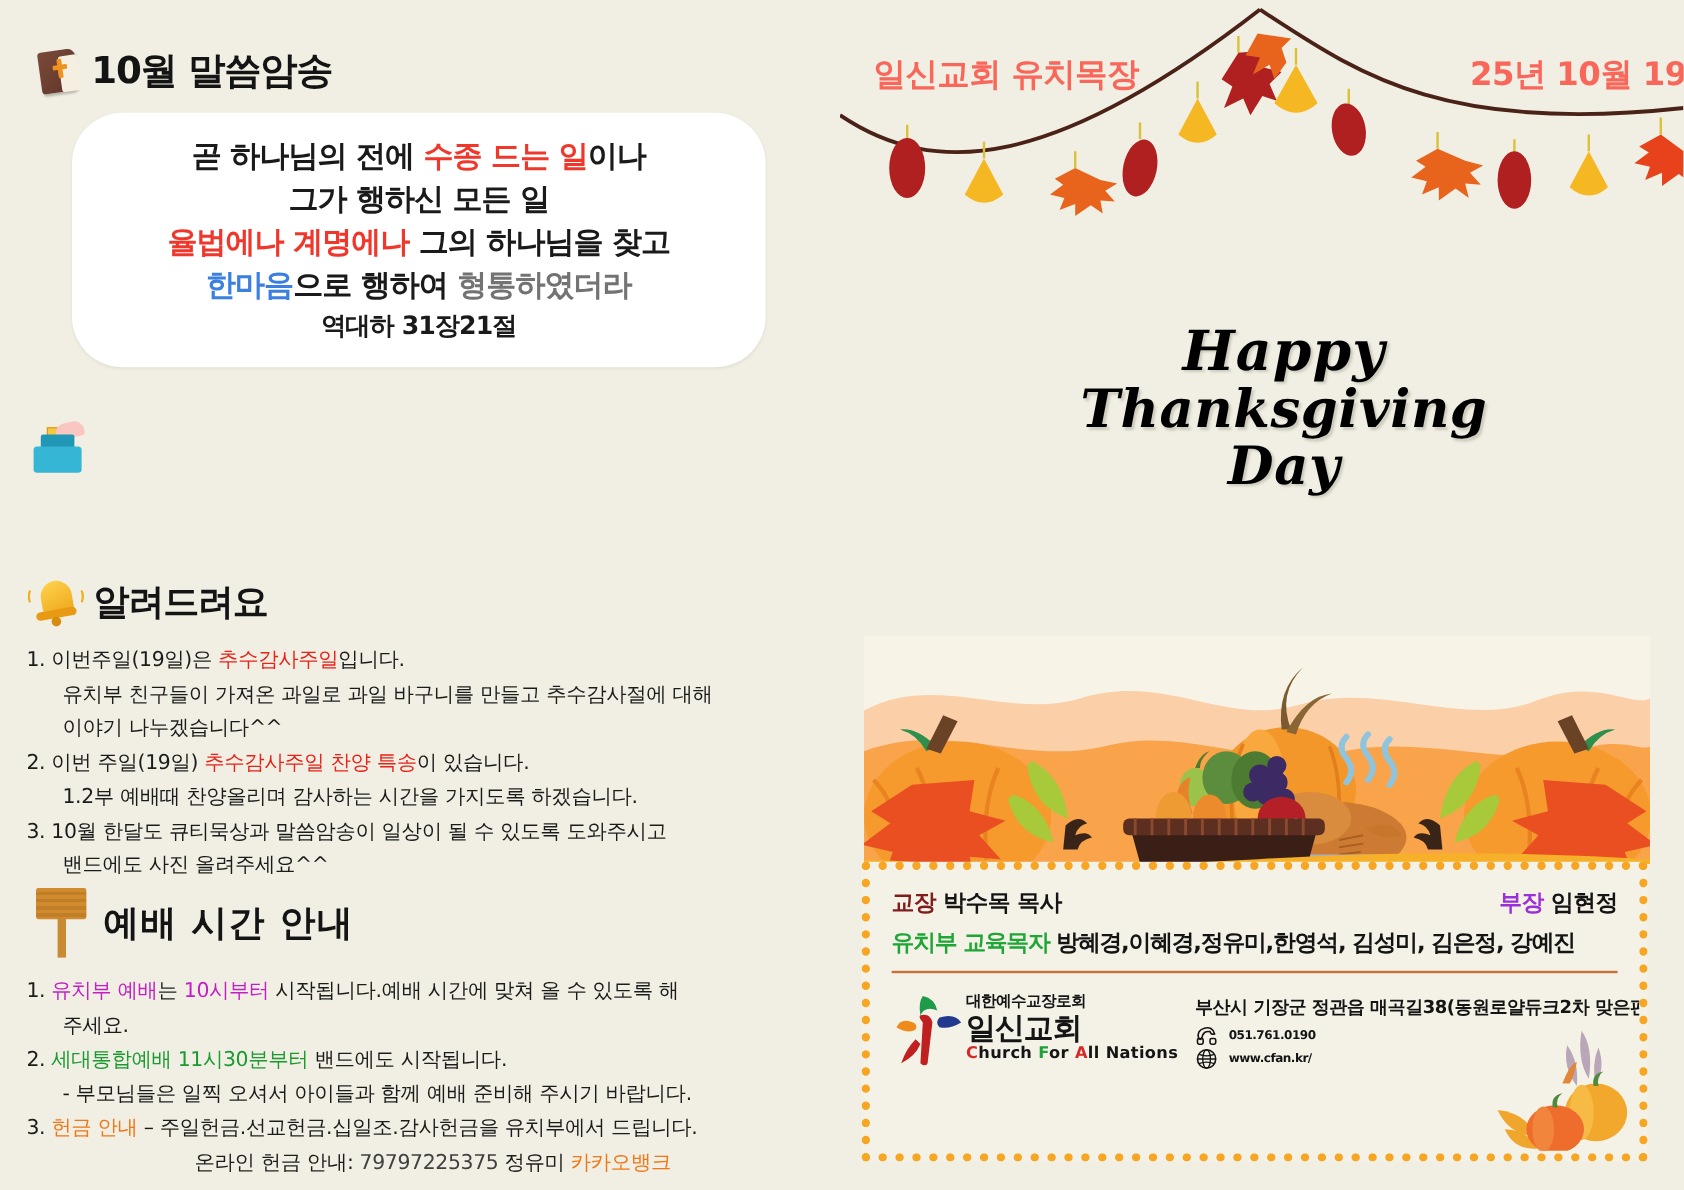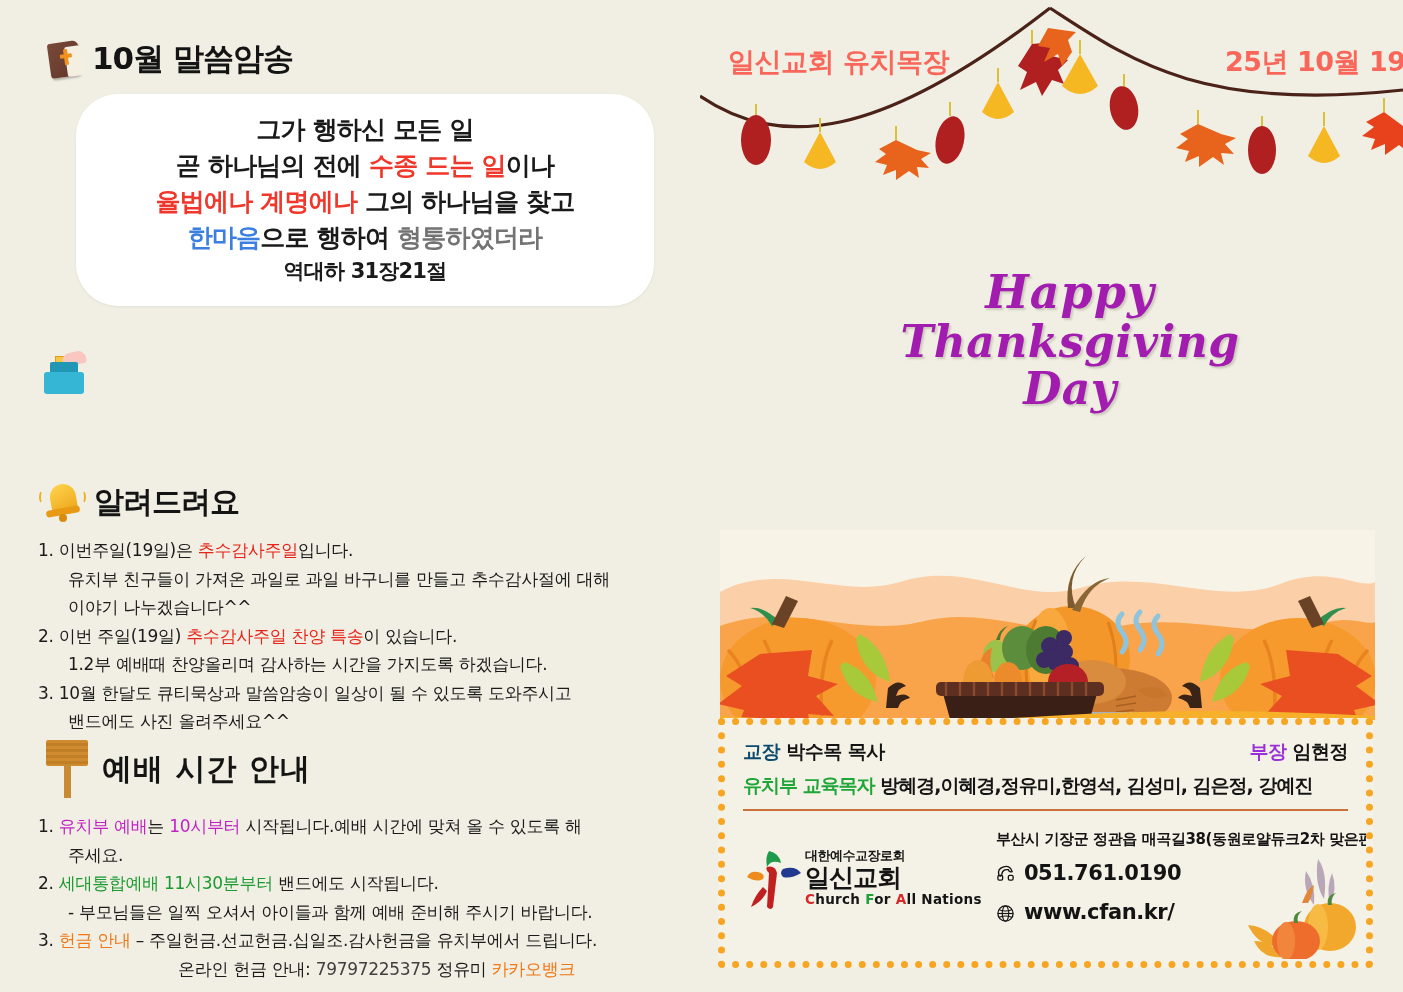--- a/index.html
+++ b/index.html
@@ -6,21 +6,21 @@
   body {
     width: 1403px; height: 992px;
     background: #f1efe3;
     font-family: "Liberation Sans", sans-serif;
     position: relative;
     overflow: hidden;
   }
   .page { position: relative; width: 1403px; height: 992px; }
 
   
-  .left-col { position: absolute; left: 16px; top: 0; width: 700px; height: 992px; }
+  .left-col { position: absolute; left: 0; top: 0; width: 700px; height: 992px; }
 
   .sec-head { display: flex; align-items: center; gap: 6px; }
   .sec-title {
     font-weight: 900; color: #141414;
     letter-spacing: -1px;
     font-family: "DejaVu Sans", sans-serif;
   }
 
   
   #verse-section { position: absolute; left: 30px; top: 38px; width: 640px; }
@@ -166,21 +166,21 @@
   #header-date { left: 525px; top: 44px; }
 
   #garland { position: absolute; left: 0; top: 0; width: 703px; height: 210px; }
 
   #thanksgiving-script {
     position: absolute; left: 160px; top: 268px; width: 420px;
     text-align: center;
     font-family: "DejaVu Serif", serif;
     font-style: italic; font-weight: 700;
     font-size: 46px; line-height: 1.08;
-    color: #a21caf;
+    color: #000000;
     text-shadow: 2px 2px 2px rgba(120,120,100,.3);
     letter-spacing: 1px;
   }
   #thanksgiving-script .l2 { font-size: 44px; letter-spacing: 0.5px; }
 
   #harvest-illustration {
     position: absolute; left: 20px; top: 530px; width: 655px; height: 190px;
     overflow: hidden;
   }
 
@@ -191,21 +191,21 @@
     border: 7px dotted #f6a623;
     border-radius: 4px;
     padding: 14px 18px 0;
     overflow: hidden;
   }
   .staff-row {
     display: flex; justify-content: space-between; align-items: baseline;
     font-family: "DejaVu Sans", sans-serif; font-weight: 900;
     font-size: 19px; letter-spacing: -0.5px; white-space: nowrap;
   }
-  .staff-row .lbl-blue { color: #0c4a6e; }
+  .staff-row .lbl-blue { color: #7f1d1d; }
   .staff-row .lbl-purple { color: #9b30d9; }
   .staff-row .nm { color: #141414; }
   .teachers-row {
     margin-top: 8px;
     font-family: "DejaVu Sans", sans-serif; font-weight: 900;
     font-size: 19px; letter-spacing: -1px; white-space: nowrap;
   }
   .teachers-row .lbl-green { color: #1fa637; }
   .teachers-row .nm { color: #141414; }
 
@@ -230,21 +230,21 @@
     font-size: 13.5px; letter-spacing: 0.3px; color: #151515;
   }
   .logo-en .c1 { color: #d62828; }
   .logo-en .c2 { color: #1ea03a; }
   .logo-en .c3 { color: #d62828; }
 
   .contact-lines { flex: 1 1 auto; padding-top: 2px; }
   .contact-line {
     display: flex; align-items: center; gap: 9px;
     font-family: "DejaVu Sans", sans-serif; font-weight: 900;
-    font-size: 21px; color: #141414; letter-spacing: -0.4px;
+    font-size: 10px; color: #141414; letter-spacing: -0.4px;
     line-height: 1.9; white-space: nowrap;
   }
   .contact-line.addr { font-size: 15px; }
   .ci { width: 19px; height: 19px; flex: 0 0 auto; }
 
   #corner-decor {
     position: absolute; right: 2px; bottom: 2px; width: 120px; height: 104px;
     pointer-events: none;
   }
 </style>
@@ -259,24 +259,24 @@
       <div class="sec-head">
         <span class="book-icon">
           <span class="cover"></span>
             <span class="pages"></span>
             <span class="cross"></span>
         </span>
         <span class="sec-title">10월 말씀암송</span>
       </div>
       <div id="verse-card">
         <div class="verse-line">
+          <span>곧 하나님의 전에 </span><span class="red">수종 드는 일</span><span>이나</span>
+        </div>
+        <div class="verse-line">
           <span>그가 행하신 모든 일</span>
-        </div>
-        <div class="verse-line">
-          <span>곧 하나님의 전에 </span><span class="red">수종 드는 일</span><span>이나</span>
         </div>
         <div class="verse-line">
           <span class="red">율법에나 계명에나</span><span> 그의 하나님을 찾고</span>
         </div>
         <div class="verse-line">
           <span class="blue">한마음</span><span>으로 행하여 </span><span class="green">형통하였더라</span>
         </div>
         <div class="verse-line verse-ref">역대하 31장21절</div>
       </div>
     </div>

